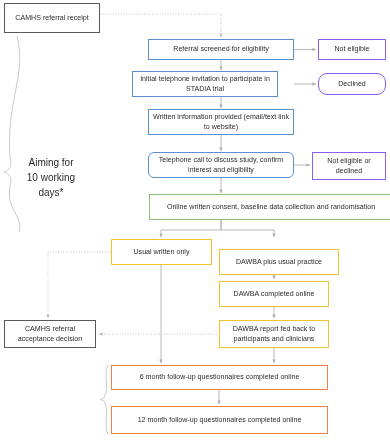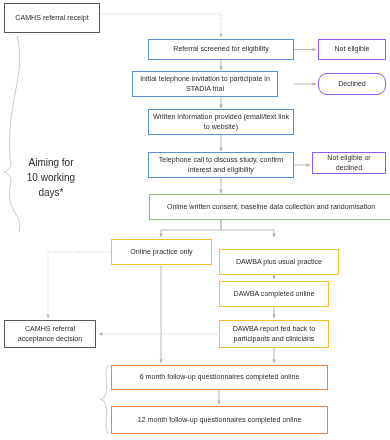--- a/index.html
+++ b/index.html
@@ -106,27 +106,27 @@
   <div class="node b-blue" style="left:148px;top:39px;width:146px;height:21px;">Referral screened for eligibility</div>
 
   <div class="node b-grey" style="left:318px;top:39px;width:68px;height:21px;">Not eligible</div>
 
   <div class="node b-blue" style="left:132px;top:71px;width:146px;height:26px;">Initial telephone invitation to participate in STADIA trial</div>
 
   <div class="node b-grey" style="left:318px;top:73px;width:68px;height:22px;border-radius:9px;">Declined</div>
 
   <div class="node b-blue" style="left:148px;top:109px;width:146px;height:26px;">Written information provided (email/text link to website)</div>
 
-  <div class="node b-blue" style="left:148px;top:152px;width:146px;height:26px;">Telephone call to discuss study, confirm interest and eligibility</div>
+  <div class="node b-blue" style="left:148px;top:152px;width:146px;height:26px;border-radius:6px;">Telephone call to discuss study, confirm interest and eligibility</div>
 
-  <div class="node b-grey" style="left:312px;top:152px;width:74px;height:22px;">Not eligible or declined</div>
+  <div class="node b-grey" style="left:312px;top:152px;width:74px;height:28px;">Not eligible or declined</div>
 
   <div class="node b-green" style="left:110px;top:194px;width:244px;height:26px;margin-left:39px;">Online written consent, baseline data collection and randomisation</div>
 
-  <div class="node b-yellow" style="left:111px;top:239px;width:101px;height:26px;">Online practice only</div>
+  <div class="node b-yellow" style="left:111px;top:239px;width:101px;height:26px;">Usual written only</div>
 
   <div class="node b-yellow" style="left:219px;top:249px;width:120px;height:26px;">DAWBA plus usual practice</div>
 
   <div class="node b-yellow" style="left:219px;top:281px;width:110px;height:26px;">DAWBA completed online</div>
 
   <div class="node b-yellow" style="left:219px;top:320px;width:110px;height:28px;">DAWBA report fed back to participants and clinicians</div>
 
   <div class="node b-dark" style="left:4px;top:320px;width:92px;height:28px;">CAMHS referral acceptance decision</div>
 
 

